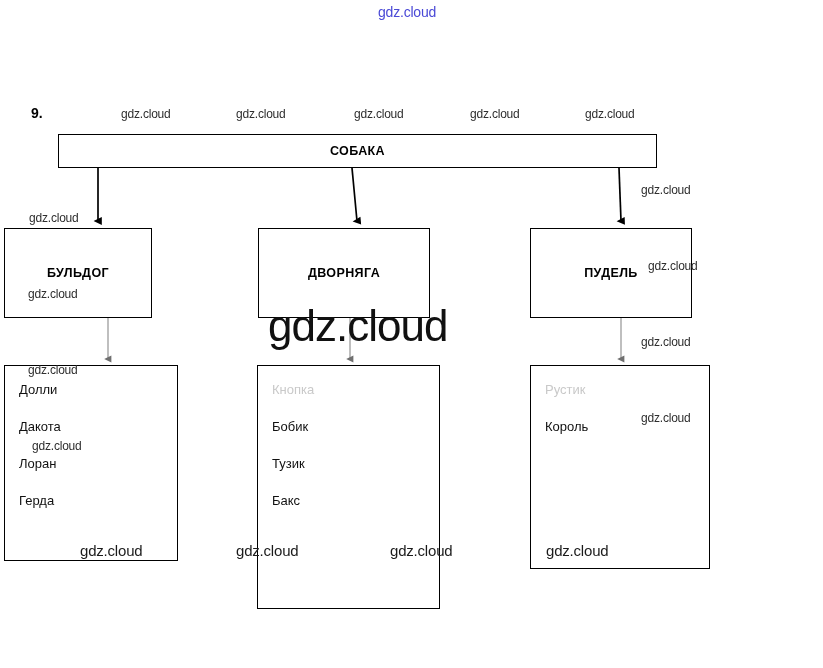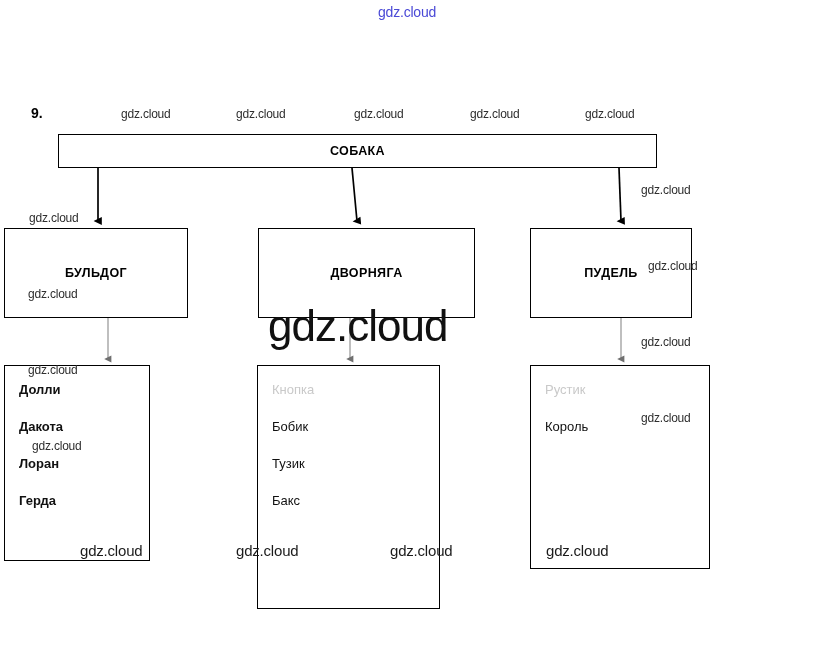--- a/index.html
+++ b/index.html
@@ -79,41 +79,41 @@
     display: flex;
     align-items: center;
     justify-content: center;
   }
   .box-cat {
     height: 90px;
     display: flex;
     align-items: center;
     justify-content: center;
   }
-  .cat-1 { left: 4px;   top: 228px; width: 184px; }
-  .cat-2 { left: 258px; top: 228px; width: 217px; }
+  .cat-1 { left: 4px;   top: 228px; width: 148px; }
+  .cat-2 { left: 258px; top: 228px; width: 172px; }
   .cat-3 { left: 530px; top: 228px; width: 162px; }
 
   .node-label {
     font-size: 12.5px;
     font-weight: bold;
     letter-spacing: 0.4px;
     color: #000;
   }
   .node-label-root {
     font-size: 12.5px;
     font-weight: bold;
     letter-spacing: 0.4px;
   }
 
   .box-list {
     border: 1.3px solid #000000;
     padding: 12px 0 0 0;
   }
-  .list-1 { left: 4px;   top: 365px; width: 146px; height: 196px; font-weight: bold; }
+  .list-1 { left: 4px;   top: 365px; width: 174px; height: 196px; }
   .list-2 { left: 257px; top: 365px; width: 183px; height: 244px; }
   .list-3 { left: 530px; top: 365px; width: 180px; height: 204px; }
 
   .list-item {
     font-size: 13px;
     color: #111111;
     padding-left: 14px;
     height: 37px;
     line-height: 24px;
     white-space: nowrap;

